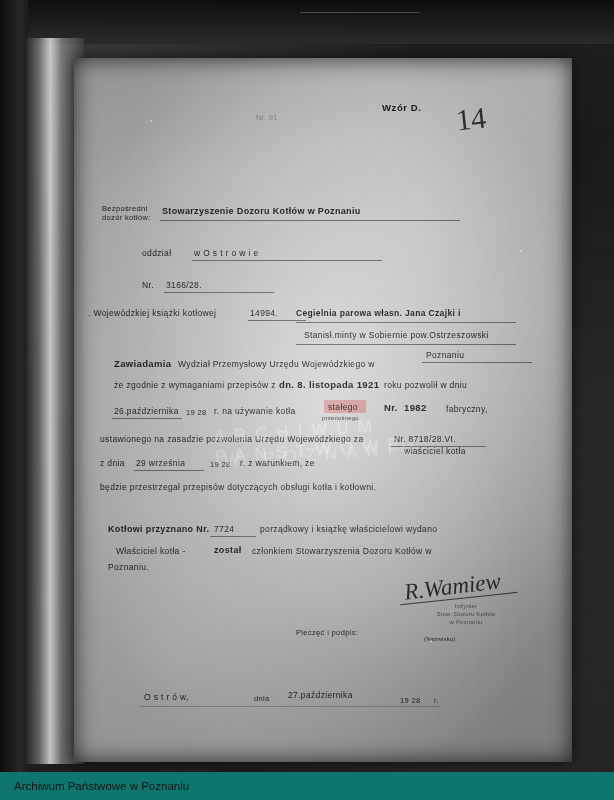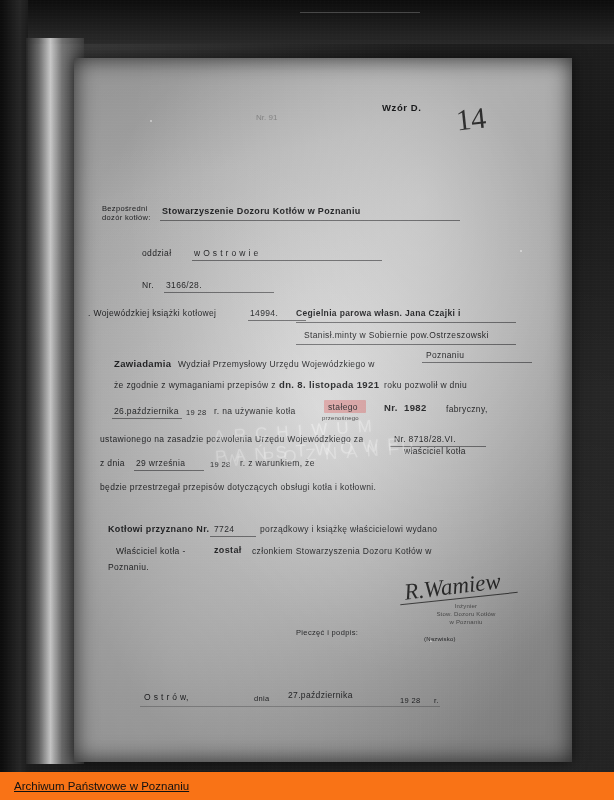--- a/index.html
+++ b/index.html
@@ -183,28 +183,27 @@
     width: 96px; height: 38px;
     text-align: center;
     color: rgba(40,40,40,.75);
     line-height: 8px;
   }
   .footerbar {
     position: absolute;
     left: 0; bottom: 0;
     width: 614px;
     height: 28px;
-    background: #f97316;
+    background: #0f766e;
     color: #111;
     font-size: 11.5px;
     display: flex;
     align-items: center;
     padding-left: 14px;
     box-sizing: border-box;
-    text-decoration: underline;
   }
   .dust {
     position: absolute;
     width: 2px; height: 2px;
     background: rgba(255,255,255,.5);
     border-radius: 50%;
   }
   .scratch {
     position: absolute;
     background: rgba(255,255,255,.22);

